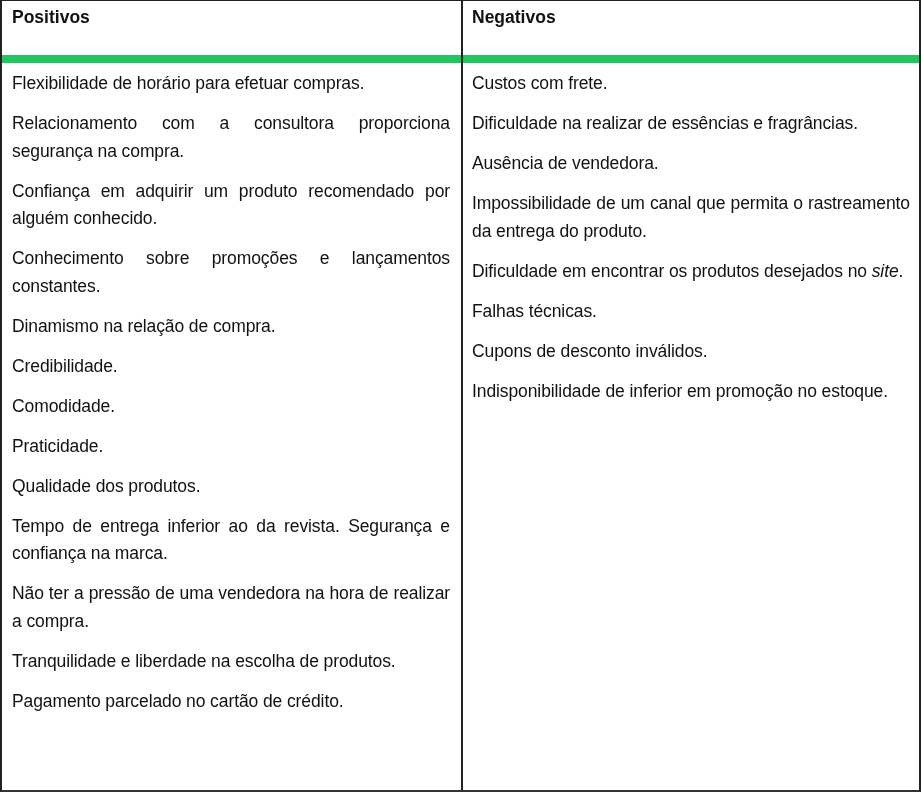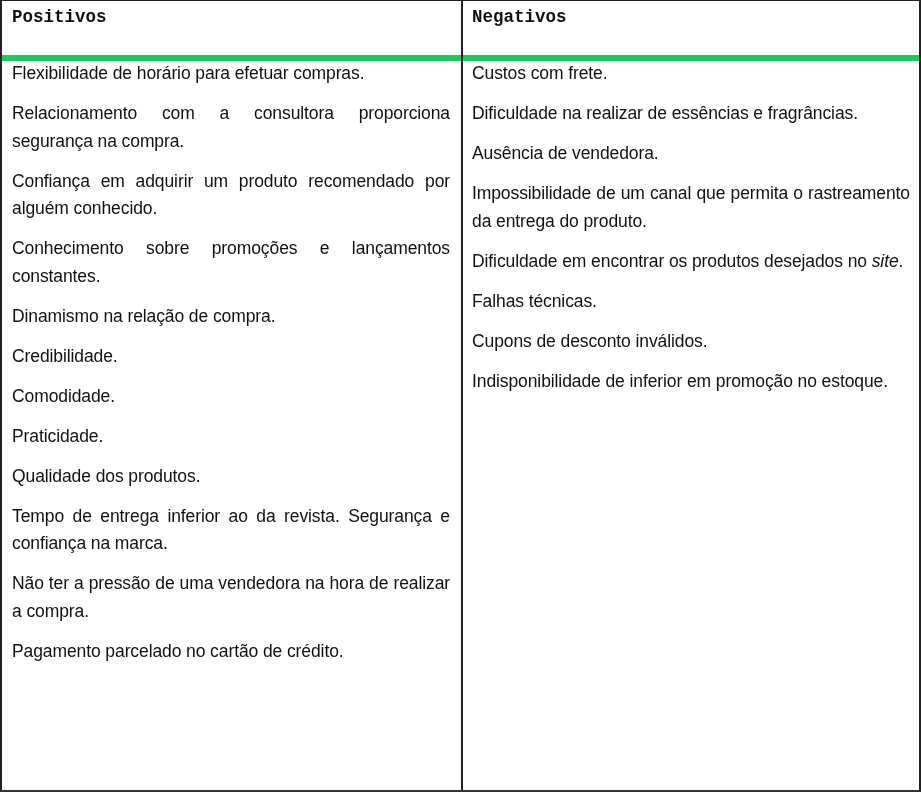--- a/index.html
+++ b/index.html
@@ -4,26 +4,26 @@
 <style>
   html, body { margin:0; padding:0; background:#ffffff; }
   body { width:921px; height:792px; overflow:hidden; }
   .tbl {
     position:absolute; left:0; top:0; width:921px; height:792px;
     box-sizing:border-box;
     border-left:2px solid #222; border-right:2px solid #222;
     border-top:1px solid #222; border-bottom:2px solid #333;
     font-family:"Liberation Sans", sans-serif; color:#111;
   }
-  .hdr { position:absolute; left:0; top:0; right:0; height:54px; border-bottom:6px solid #22c55e;font-family:Liberation Mono, monospace; }
+  .hdr { position:absolute; left:0; top:0; right:0; height:54px; border-bottom:8px solid #22c55e; }
   .vdiv { position:absolute; left:459px; top:0; bottom:0; width:2px; background:#222; }
   .hcell { position:absolute; top:4px; font-weight:bold; font-size:17.5px; line-height:24px; }
   .hcell.left { left:10px; }
   .hcell.right { left:470px; }
-  .col { position:absolute; top:59px; }
+  .col { position:absolute; top:69px; }
   .col.left { left:10px; width:438px; }
   .col.right { left:470px; width:438px; }
   .item {
     font-size:17.5px; line-height:27.5px; text-align:justify;
     margin:0 0 12.5px 0; letter-spacing:-0.1px;
   }
   .item em { font-style:italic; }
 </style>
 </head>
 <body>
@@ -40,20 +40,21 @@
     <p class="item">Relacionamento com a consultora proporciona segurança na compra.</p>
     <p class="item">Confiança em adquirir um produto recomendado por alguém conhecido.</p>
     <p class="item">Conhecimento sobre promoções e lançamentos constantes.</p>
     <p class="item">Dinamismo na relação de compra.</p>
     <p class="item">Credibilidade.</p>
     <p class="item">Comodidade.</p>
     <p class="item">Praticidade.</p>
     <p class="item">Qualidade dos produtos.</p>
     <p class="item">Tempo de entrega inferior ao da revista. Segurança e confiança na marca.</p>
     <p class="item">Não ter a pressão de uma vendedora na hora de realizar a compra.</p>
+    <p class="item">Tranquilidade e liberdade na escolha de produtos.</p>
     <p class="item">Pagamento parcelado no cartão de crédito.</p>
   </div>
 
   <div class="col right">
     <p class="item">Custos com frete.</p>
     <p class="item">Dificuldade na realizar de essências e fragrâncias.</p>
     <p class="item">Ausência de vendedora.</p>
     <p class="item">Impossibilidade de um canal que permita o rastreamento da entrega do produto.</p>
     <p class="item"><span>Dificuldade em encontrar os produtos desejados no </span><em>site</em><span>.</span></p>
     <p class="item">Falhas técnicas.</p>

